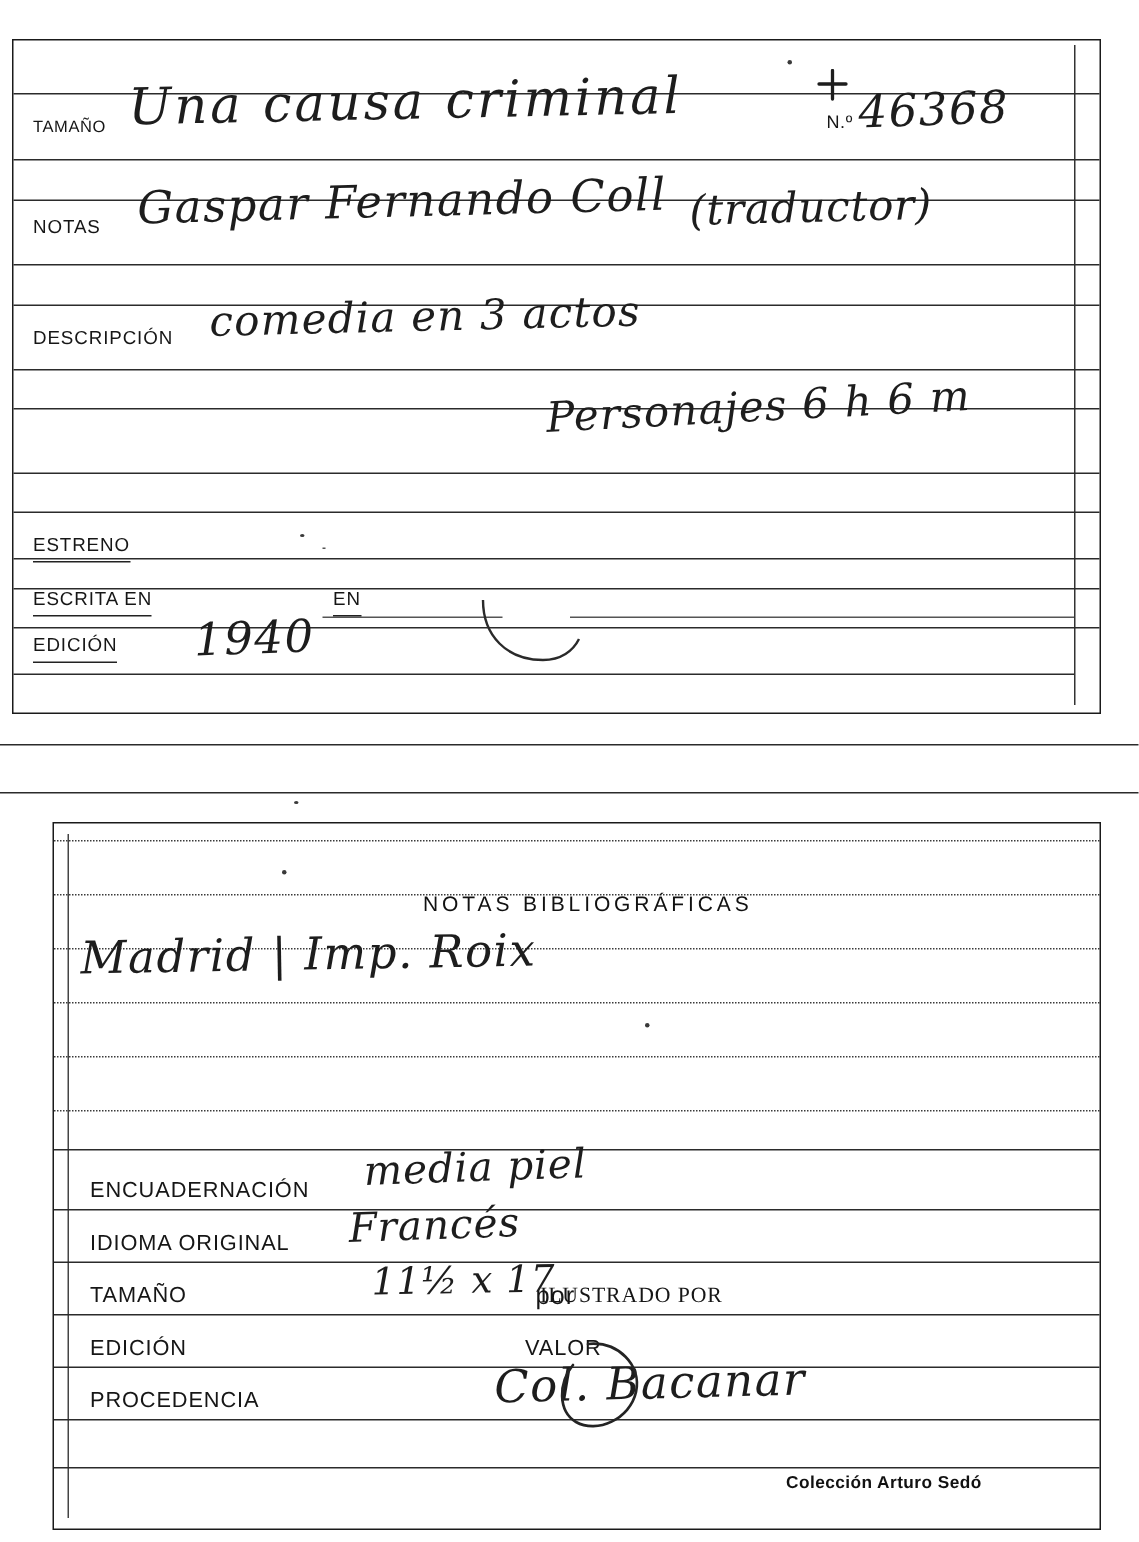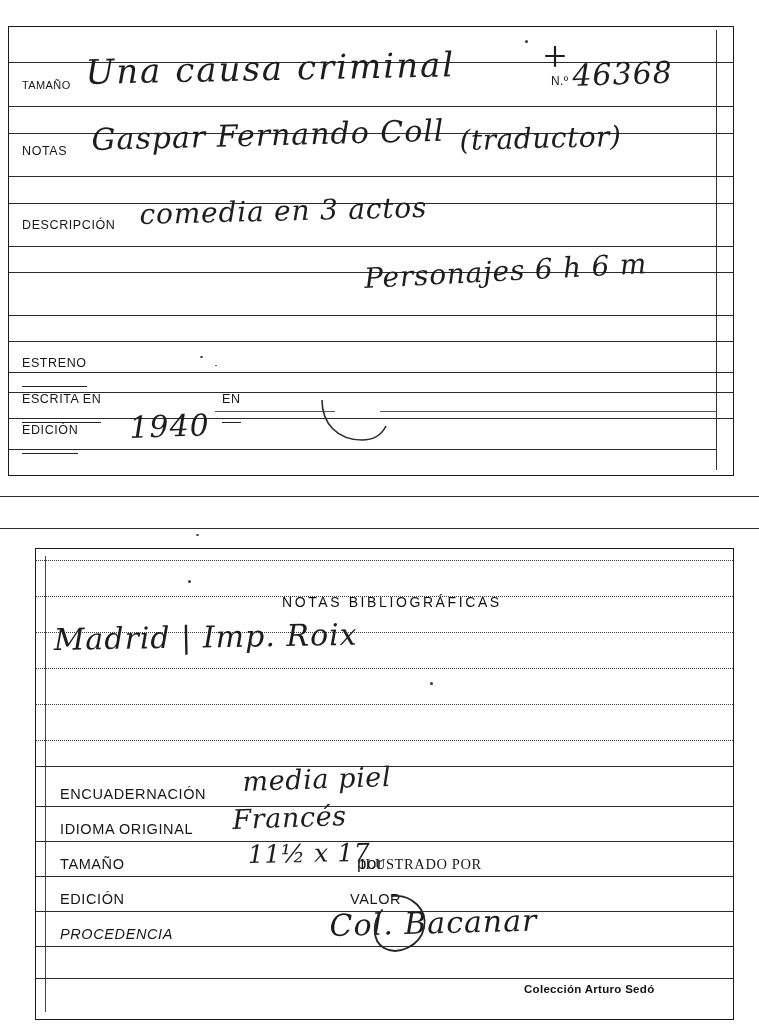--- a/index.html
+++ b/index.html
@@ -36,21 +36,21 @@
   .rule.dotted { border-top: 1px dotted #3a3a3a; }
 
   .lbl {
     position: absolute;
     font-size: 12.5px;
     letter-spacing: 0.6px;
     color: #161616;
     white-space: nowrap;
   }
   .lbl.sm { font-size: 11px; letter-spacing: 0.4px; }
-  .lbl.under { border-bottom: 1px solid #222; padding-bottom: 16px; }
+  .lbl.under { border-bottom: 1px solid #222; padding-bottom: 4px; }
 
   .hdr {
     position: absolute;
     font-size: 14px;
     letter-spacing: 2.6px;
     color: #111;
     white-space: nowrap;
   }
 
   .coll {
@@ -169,21 +169,21 @@
   <div class="rule" style="left:36px; top:946px; width:697px;"></div>
   <div class="rule" style="left:36px; top:978px; width:697px;"></div>
 
   <span class="lbl" style="left:60px; top:786px; font-size:14.5px;">ENCUADERNACIÓN</span>
   <span class="lbl" style="left:60px; top:821px; font-size:14.5px;">IDIOMA ORIGINAL</span>
   <span class="lbl" style="left:357px; top:854px; font-size:17px;">por</span>
   <span class="lbl" style="left:60px; top:856px; font-size:14.5px;">TAMAÑO</span>
   <span class="lbl" style="left:360px; top:856px; font-size:14.5px;font-family:Liberation Serif, serif;">ILUSTRADO POR</span>
   <span class="lbl" style="left:60px; top:891px; font-size:14.5px;">EDICIÓN</span>
   <span class="lbl" style="left:350px; top:891px; font-size:14.5px;text-align:right;">VALOR</span>
-  <span class="lbl" style="left:60px; top:926px; font-size:14.5px;font-style:italic;">PROCEDENCIA</span>
+  <span class="lbl" style="left:60px; top:926px; font-size:14.5px;">PROCEDENCIA</span>
 
   <span class="hand" style="left:243px; top:766px; font-size:27px; letter-spacing:0.6px; transform:rotate(-2deg);">media piel</span>
   <span class="hand" style="left:233px; top:804px; font-size:27px; letter-spacing:0.6px; transform:rotate(-2deg);">Francés</span>
   <span class="hand" style="left:248px; top:840px; font-size:25px; letter-spacing:0.6px; transform:rotate(-1deg);">11½ x 17</span>
   <span class="hand" style="left:330px; top:908px; font-size:30px; letter-spacing:1px; transform:rotate(-1.5deg);">Col. Bacanar</span>
 
   <div style="position:absolute; left:366px; top:892px; width:70px; height:68px;">
     <svg viewBox="0 0 70 68" width="70" height="68" aria-hidden="true">
       <path d="M26 4 C46 2 62 18 58 36 C54 54 32 64 18 56 C6 49 6 30 16 18" stroke="#242424" stroke-width="1.8" fill="none" stroke-linecap="round"></path>
     </svg>

